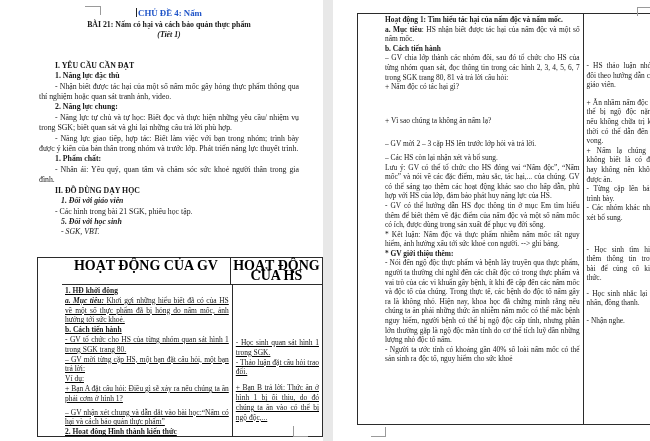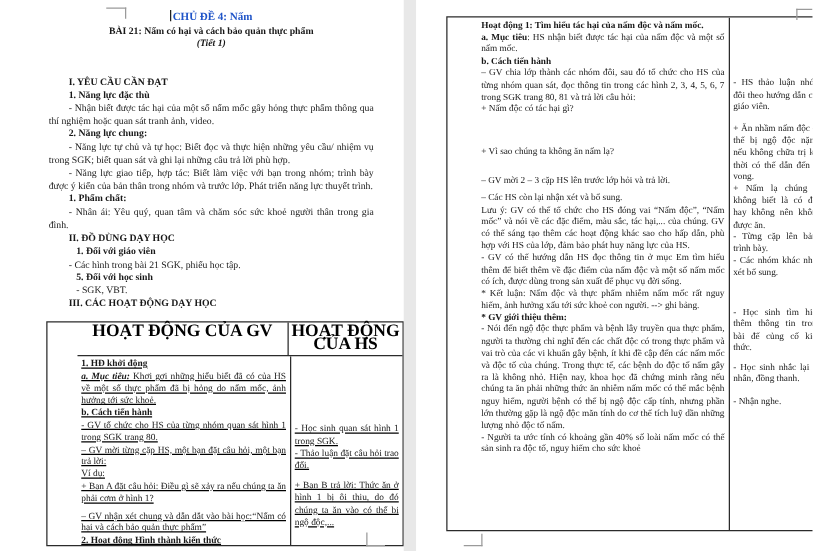--- a/index.html
+++ b/index.html
@@ -11,21 +11,21 @@
   .page{position:absolute;top:0;height:441px;background:#fff;}
   #page1{left:4px;width:363px;}
   #page-gap{position:absolute;left:323px;top:0;width:10px;height:441px;background:#e8e8e8;}
   #page2{left:333px;width:317px;}
 
   
   p{margin:0;padding:0;color:#181818;text-align:justify;
     font-size:7.8px;line-height:10.4px;}
   .ctr{text-align:center;text-indent:0;}
   .ind{text-indent:16px;}
-  .ind2{text-indent:22px;}
+  .ind2{text-indent:22px;font-style:italic;}
   .b{font-weight:bold;}
   .i{font-style:italic;}
   .ttl{line-height:12px;}
   .ttl .b{font-size:8.8px;}
   .cursor{display:inline-block;width:1px;height:9px;background:#222;
     vertical-align:-1px;margin-right:1px;}
 
   #p1-content{position:absolute;left:35px;top:7px;width:260px;height:249px;overflow:hidden;}
 
   
@@ -92,21 +92,20 @@
       <p class="ind"><span class="b">2. Năng lực chung:</span></p>
       <p class="ind"><span>- Năng lực tự chủ và tự học: Biết đọc và thực hiện những yêu cầu/ nhiệm vụ trong SGK; biết quan sát và ghi lại những câu trả lời phù hợp.</span></p>
       <p class="ind"><span>- Năng lực giao tiếp, hợp tác: Biết làm việc với bạn trong nhóm; trình bày được ý kiến của bản thân trong nhóm và trước lớp. Phát triển năng lực thuyết trình.</span></p>
       <p class="ind"><span class="b">1. Phẩm chất:</span></p>
       <p class="ind"><span>- Nhân ái: Yêu quý, quan tâm và chăm sóc sức khoẻ người thân trong gia đình.</span></p>
       <p class="ind"><span class="b">II. ĐỒ DÙNG DẠY HỌC</span></p>
       <p class="ind2"><span class="b">1.  Đối với giáo viên</span></p>
       <p class="ind"><span>- Các hình trong bài 21 SGK, phiếu học tập.</span></p>
       <p class="ind2"><span class="b">5.  Đối với học sinh</span></p>
       <p class="ind2"><span>-    SGK, VBT.</span></p>
-      <p class="ind"><span class="b">III. CÁC HOẠT ĐỘNG DẠY HỌC</span></p>
     </div>
 
   <div class="tbl" id="tbl1">
     <div class="tbl-h">
       <div class="h-gv">HOẠT ĐỘNG CỦA GV</div>
       <div class="h-hs">HOẠT ĐỘNG CỦA HS</div>
     </div>
     <div class="tbl-b">
       <div class="cell c-gv">
           <p class=""><span class="b">1. HĐ  khởi động</span></p>

